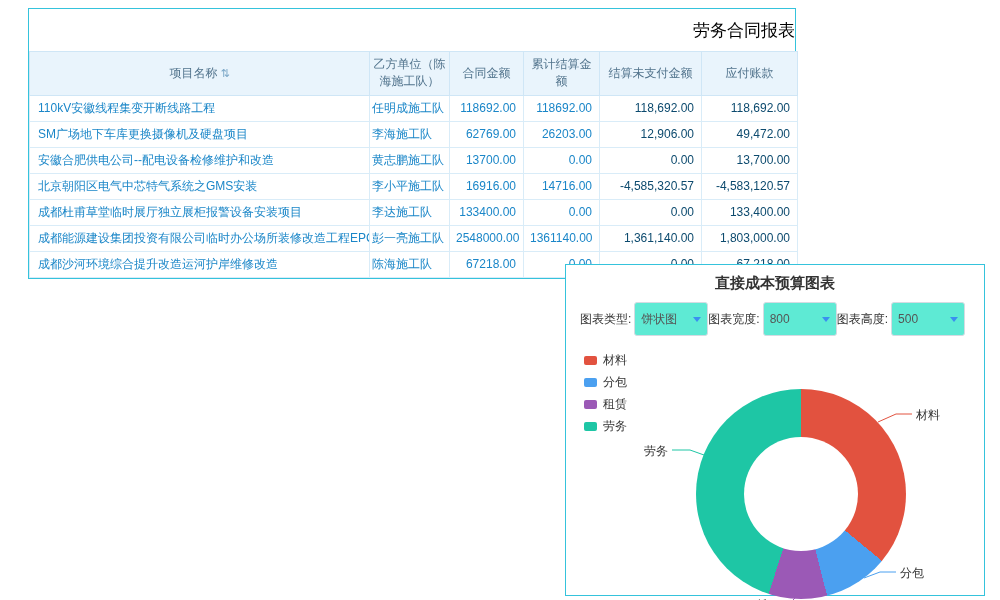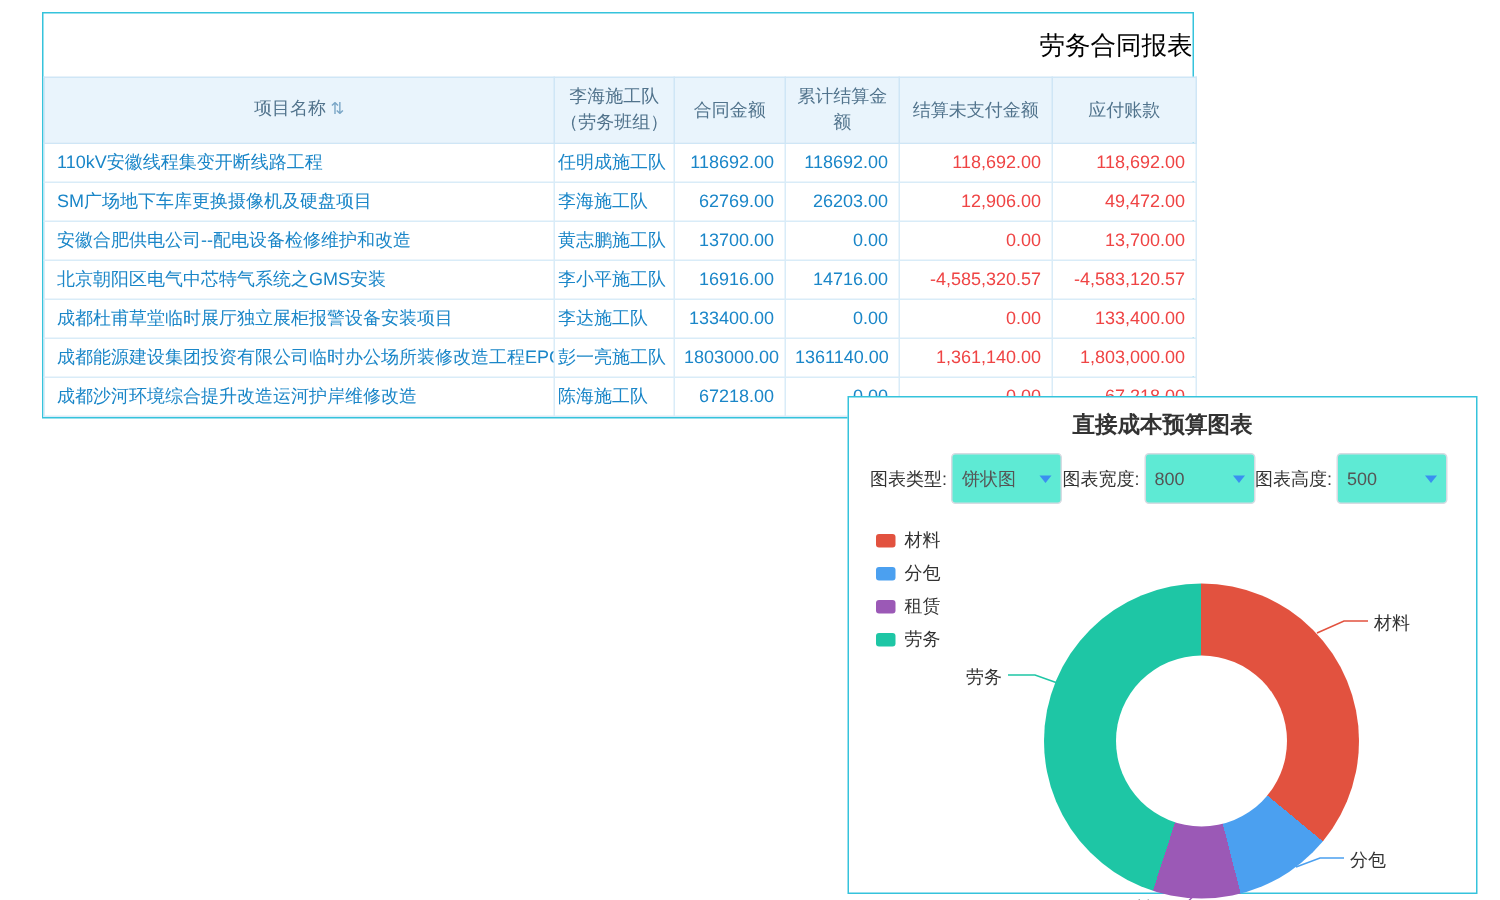--- a/index.html
+++ b/index.html
@@ -27,21 +27,21 @@
   .report-table th {
     background: #e9f4fc; color: #51738c; font-weight: 400;
     border: 1px solid #cfe6f6; padding: 4px 3px; text-align: center;
     line-height: 1.45; vertical-align: middle;
   }
   .report-table td {
     border: 1px solid #d9ecf8; padding: 5px 6px; line-height: 1.25;
     white-space: nowrap; overflow: hidden; background: #fff;
   }
   .c-blue { color: #1a86c8; }
-  .c-dark { color: #ef4444; }
+  .c-dark { color: #0c4a6e; }
   .cell-project { text-align: left; padding-left: 8px !important; }
   .cell-unit { padding-left: 2px !important; padding-right: 2px !important; }
   .cell-amount { text-align: right; padding-right: 7px !important; }
   .sort-icon { color: #7ba7c7; font-size: 11px; margin-left: 3px; cursor: pointer; }
 
   
   .chart-panel {
     position: absolute; left: 565px; top: 264px; width: 420px; height: 332px;
     background: #fff; border: 1px solid #35c3dc;
   }
@@ -96,21 +96,21 @@
         <col style="width:74px">
       <col style="width:76px">
         <col style="width:102px">
         <col style="width:96px">
     </colgroup>
     <thead>
       <tr>
         <th>
           <span>项目名称</span><span class="sort-icon">⇅</span>
         </th>
-        <th>李海施工队（劳务班组）</th>
+        <th>乙方单位（陈海施工队）</th>
         <th>合同金额</th>
         <th>累计结算金额</th>
         <th>结算未支付金额</th>
         <th>应付账款</th>
       </tr>
     </thead>
     <tbody>
   <tr>
     <td class="cell-project c-blue">110kV安徽线程集变开断线路工程</td>
     <td class="cell-unit c-blue">任明成施工队</td>
@@ -152,21 +152,21 @@
     <td class="cell-unit c-blue">李达施工队</td>
     <td class="cell-amount c-blue">133400.00</td>
     <td class="cell-amount c-blue">0.00</td>
     <td class="cell-amount c-dark">0.00</td>
     <td class="cell-amount c-dark">133,400.00</td>
   </tr>
 
   <tr>
     <td class="cell-project c-blue">成都能源建设集团投资有限公司临时办公场所装修改造工程EPC</td>
     <td class="cell-unit c-blue">彭一亮施工队</td>
-    <td class="cell-amount c-blue">1803000.00</td>
+    <td class="cell-amount c-blue">2548000.00</td>
     <td class="cell-amount c-blue">1361140.00</td>
     <td class="cell-amount c-dark">1,361,140.00</td>
     <td class="cell-amount c-dark">1,803,000.00</td>
   </tr>
 
   <tr>
     <td class="cell-project c-blue">成都沙河环境综合提升改造运河护岸维修改造</td>
     <td class="cell-unit c-blue">陈海施工队</td>
     <td class="cell-amount c-blue">67218.00</td>
     <td class="cell-amount c-blue">0.00</td>

